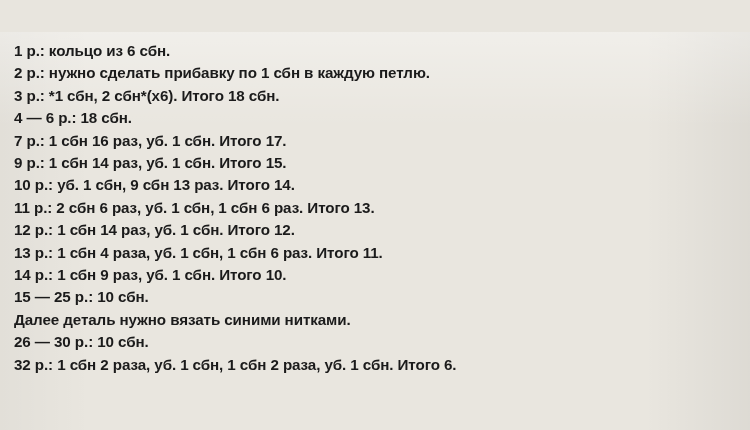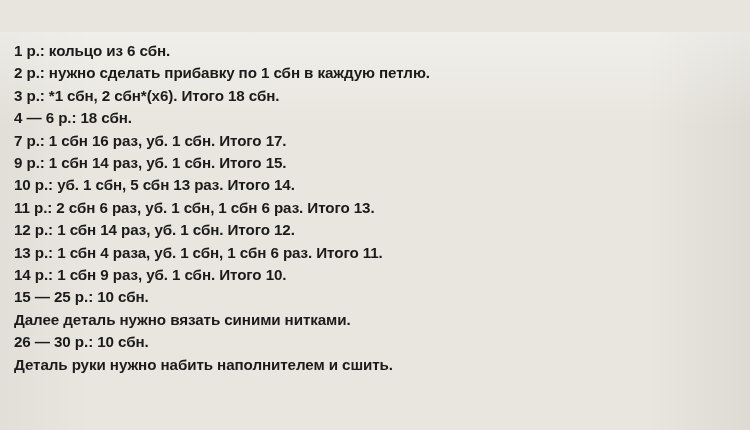--- a/index.html
+++ b/index.html
@@ -42,23 +42,23 @@
 <body>
 
 <div id="page">
   <div class="lines">
     <div class="line">1 р.: кольцо из 6 сбн.</div>
     <div class="line">2 р.: нужно сделать прибавку по 1 сбн в каждую петлю.</div>
     <div class="line">3 р.: *1 сбн, 2 сбн*(х6). Итого 18 сбн.</div>
     <div class="line">4 — 6 р.: 18 сбн.</div>
     <div class="line">7 р.: 1 сбн 16 раз, уб. 1 сбн. Итого 17.</div>
     <div class="line">9 р.: 1 сбн 14 раз, уб. 1 сбн. Итого 15.</div>
-    <div class="line">10 р.: уб. 1 сбн, 5 сбн 13 раз. Итого 14.</div>
+    <div class="line">10 р.: уб. 1 сбн, 9 сбн 13 раз. Итого 14.</div>
     <div class="line">11 р.: 2 сбн 6 раз, уб. 1 сбн, 1 сбн 6 раз. Итого 13.</div>
     <div class="line">12 р.: 1 сбн 14 раз, уб. 1 сбн. Итого 12.</div>
     <div class="line">13 р.: 1 сбн 4 раза, уб. 1 сбн, 1 сбн 6 раз. Итого 11.</div>
     <div class="line">14 р.: 1 сбн 9 раз, уб. 1 сбн. Итого 10.</div>
     <div class="line">15 — 25 р.: 10 сбн.</div>
     <div class="line">Далее деталь нужно вязать синими нитками.</div>
     <div class="line">26 — 30 р.: 10 сбн.</div>
-    <div class="line">Деталь руки нужно набить наполнителем и сшить.</div>
+    <div class="line">32 р.: 1 сбн 2 раза, уб. 1 сбн, 1 сбн 2 раза, уб. 1 сбн. Итого 6.</div>
   </div>
 </div>
 
 </body></html>

